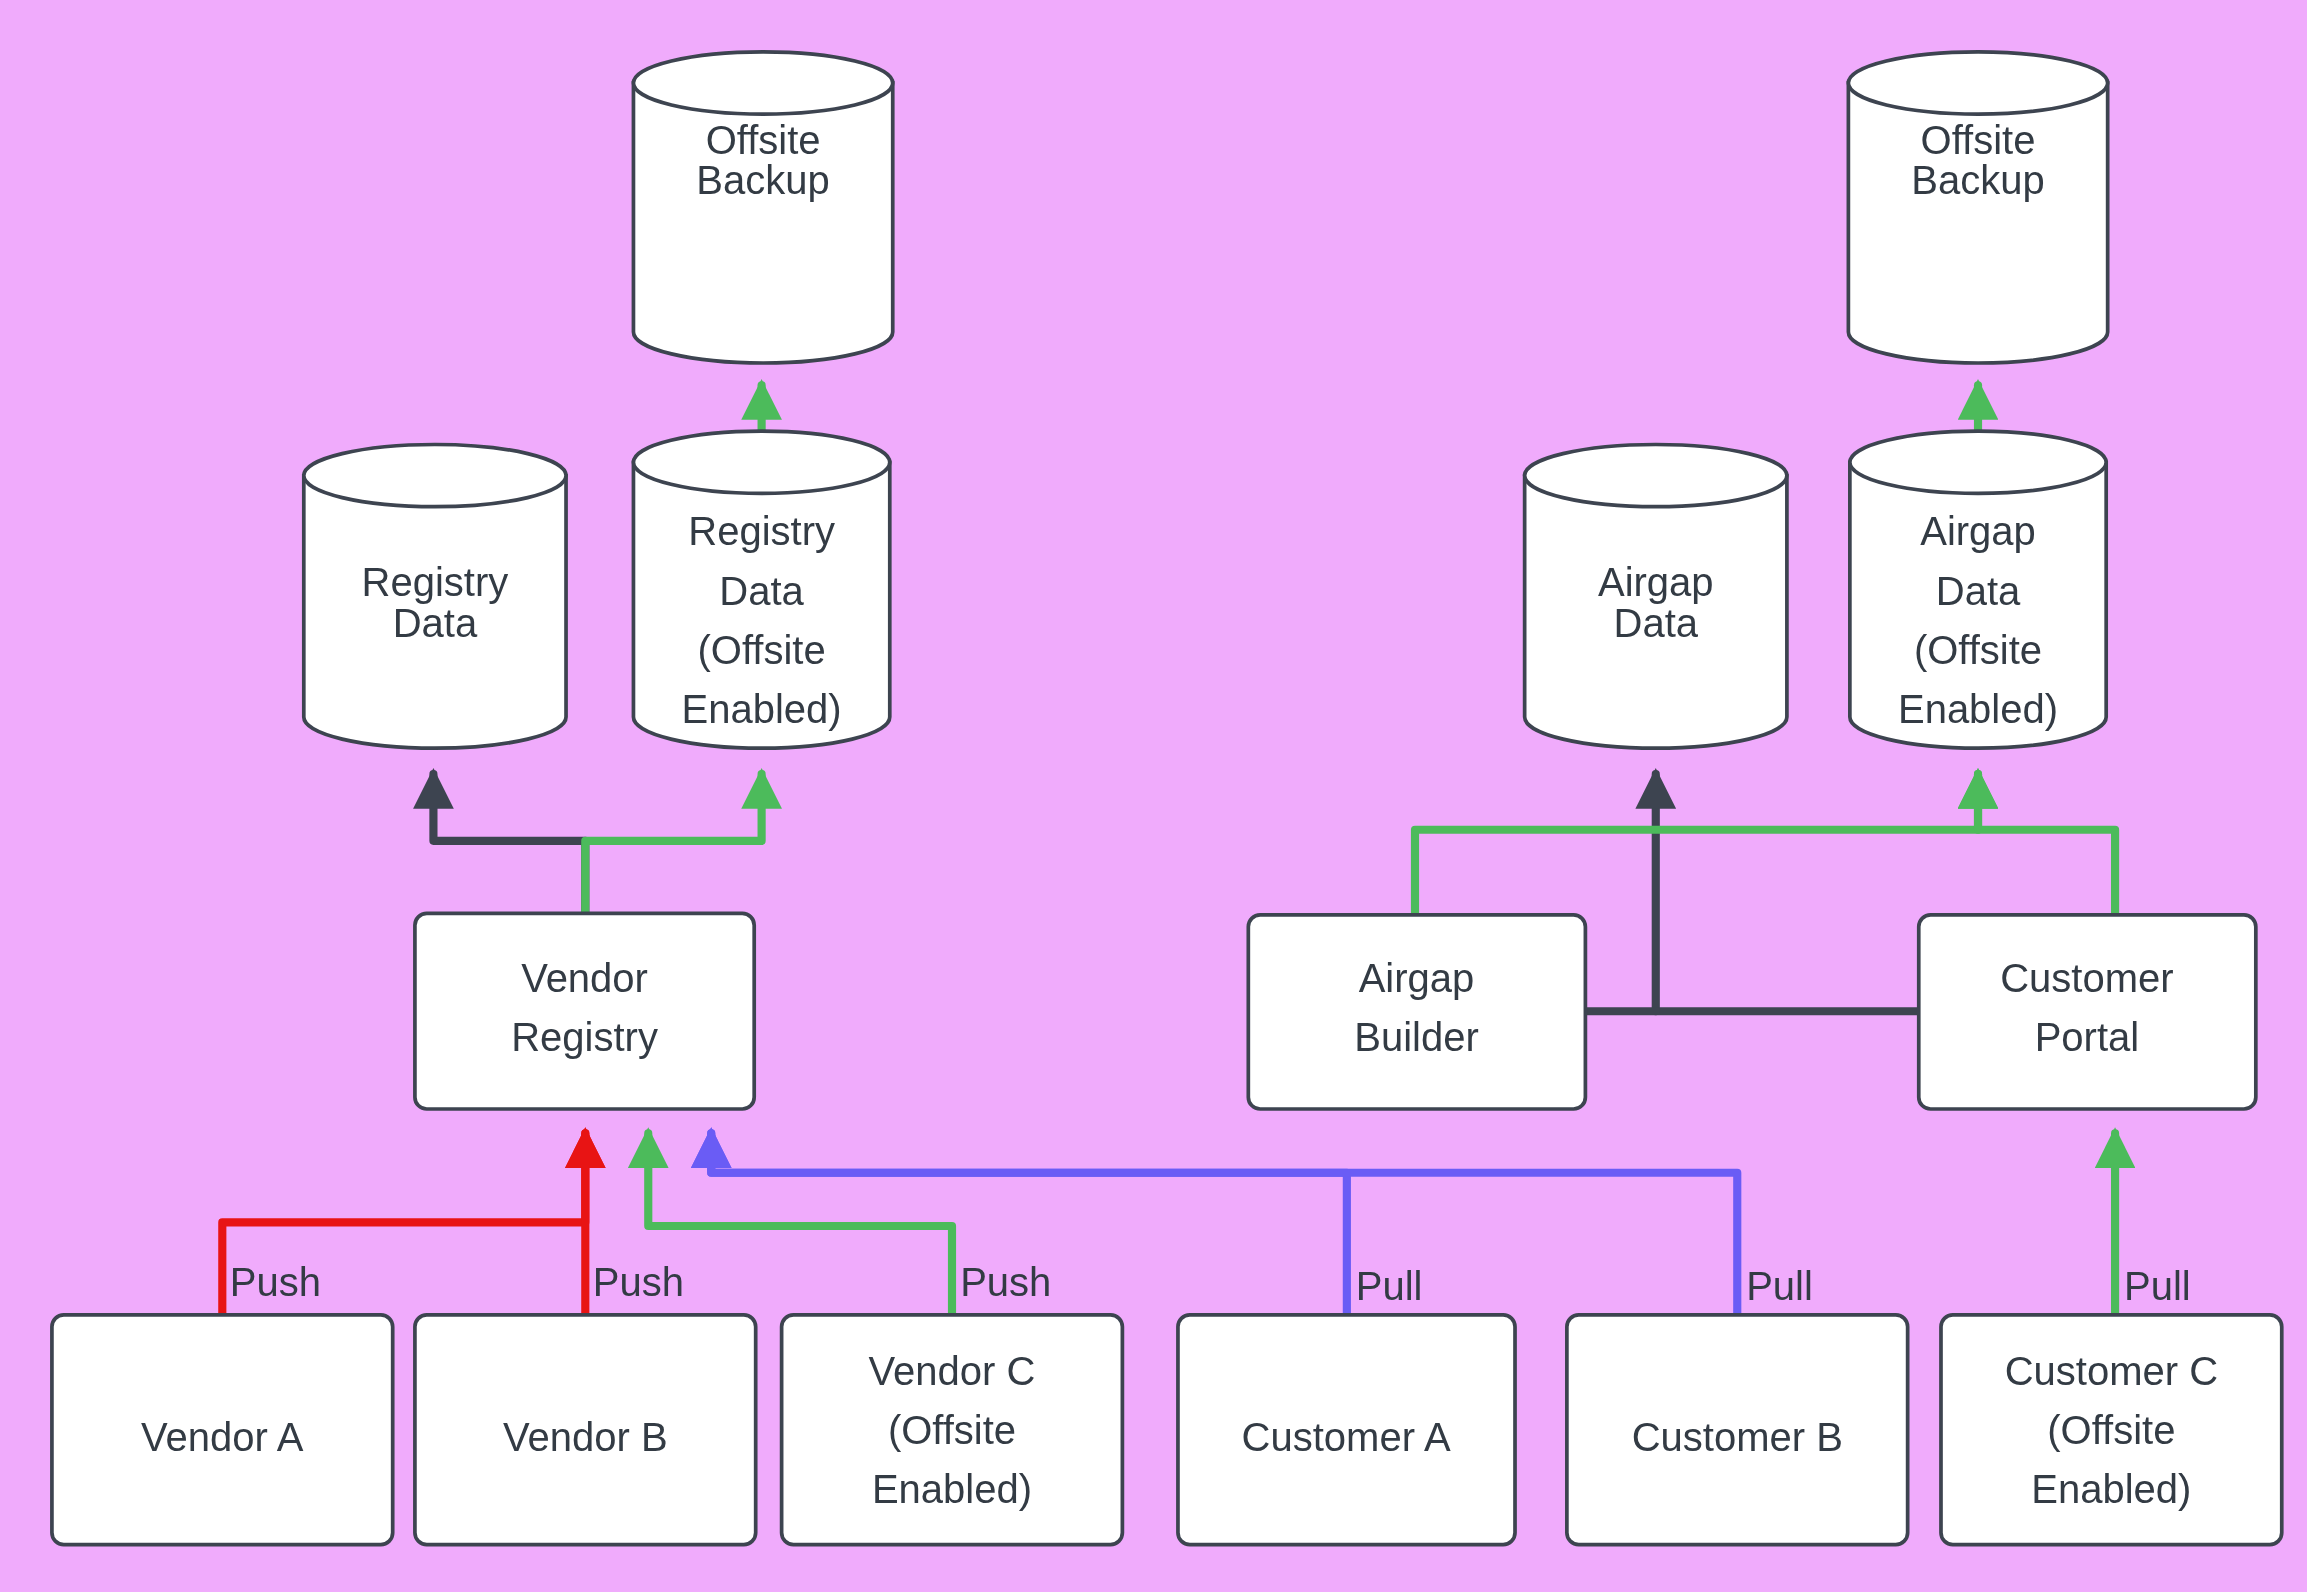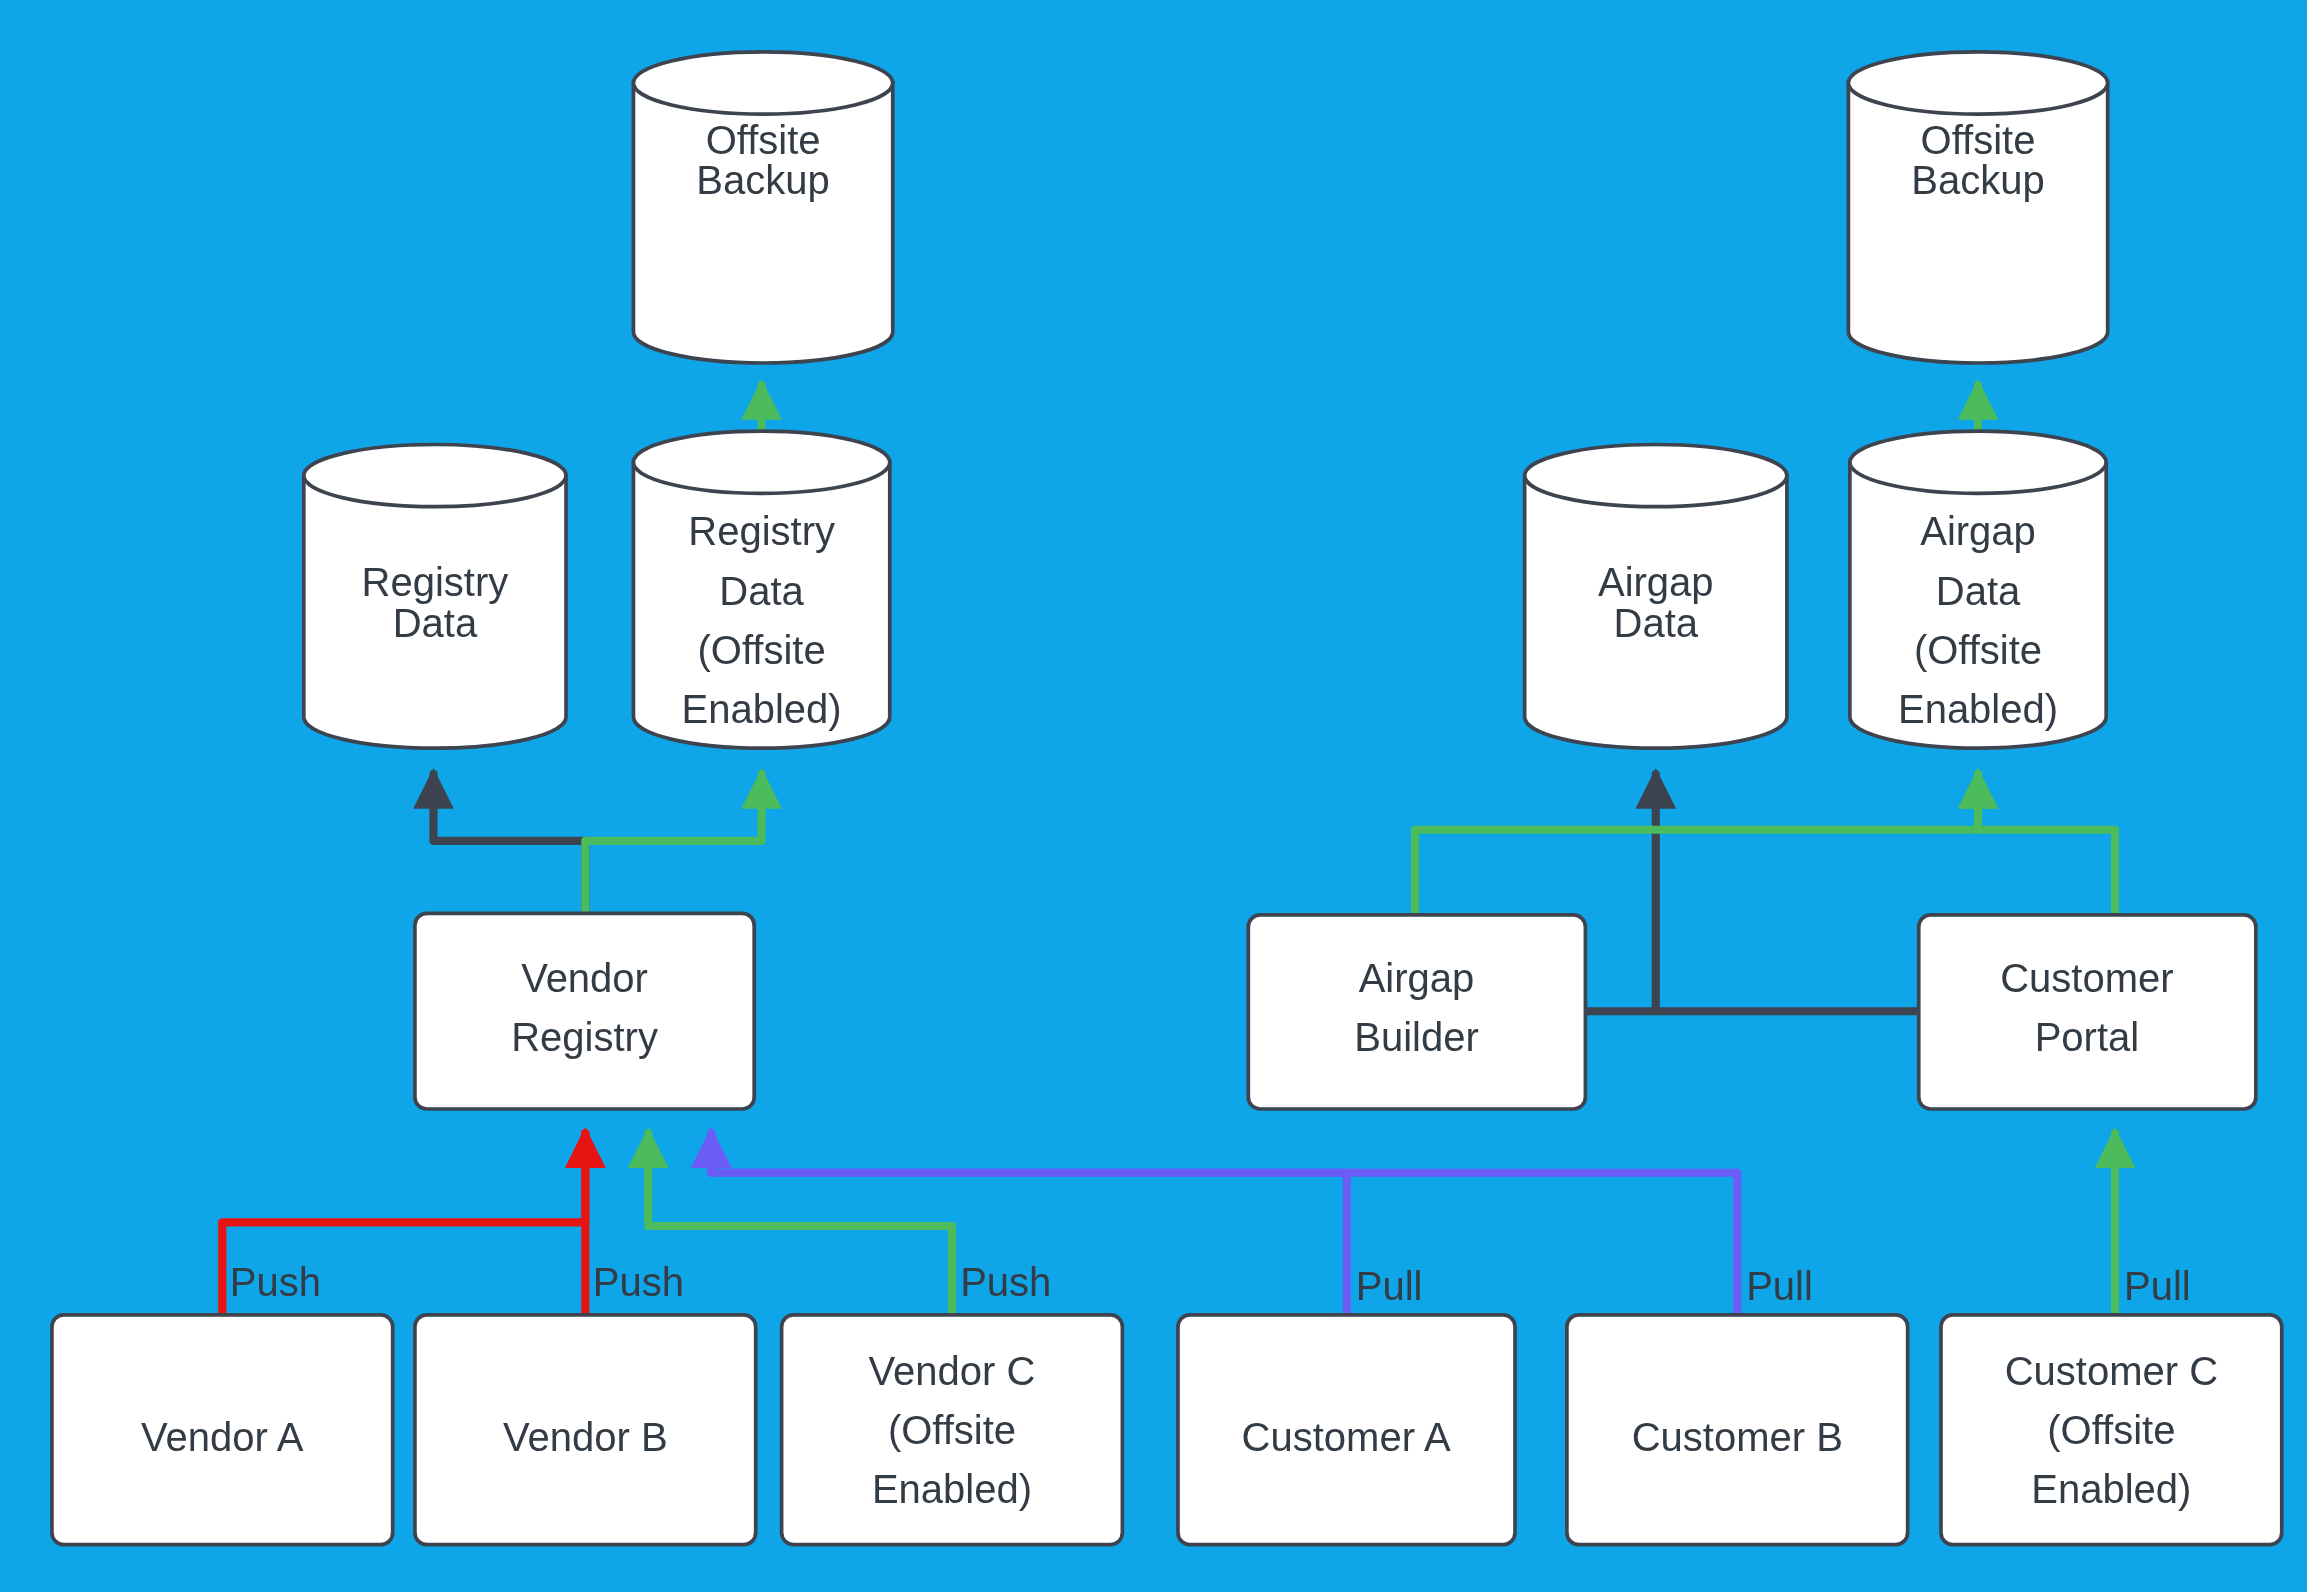--- a/index.html
+++ b/index.html
@@ -7,21 +7,21 @@
     padding: 0;
     background: #ffffff;
   }
   body {
     font-family: "Liberation Sans", sans-serif;
   }
   #diagram-root {
     position: relative;
     width: 2307px;
     height: 1592px;
-    background: #0ea5e9;
+    background: #f0abfc;
     overflow: hidden;
   }
   svg.canvas {
     position: absolute;
     top: 0;
     left: 0;
     width: 2307px;
     height: 1592px;
     display: block;
   }

